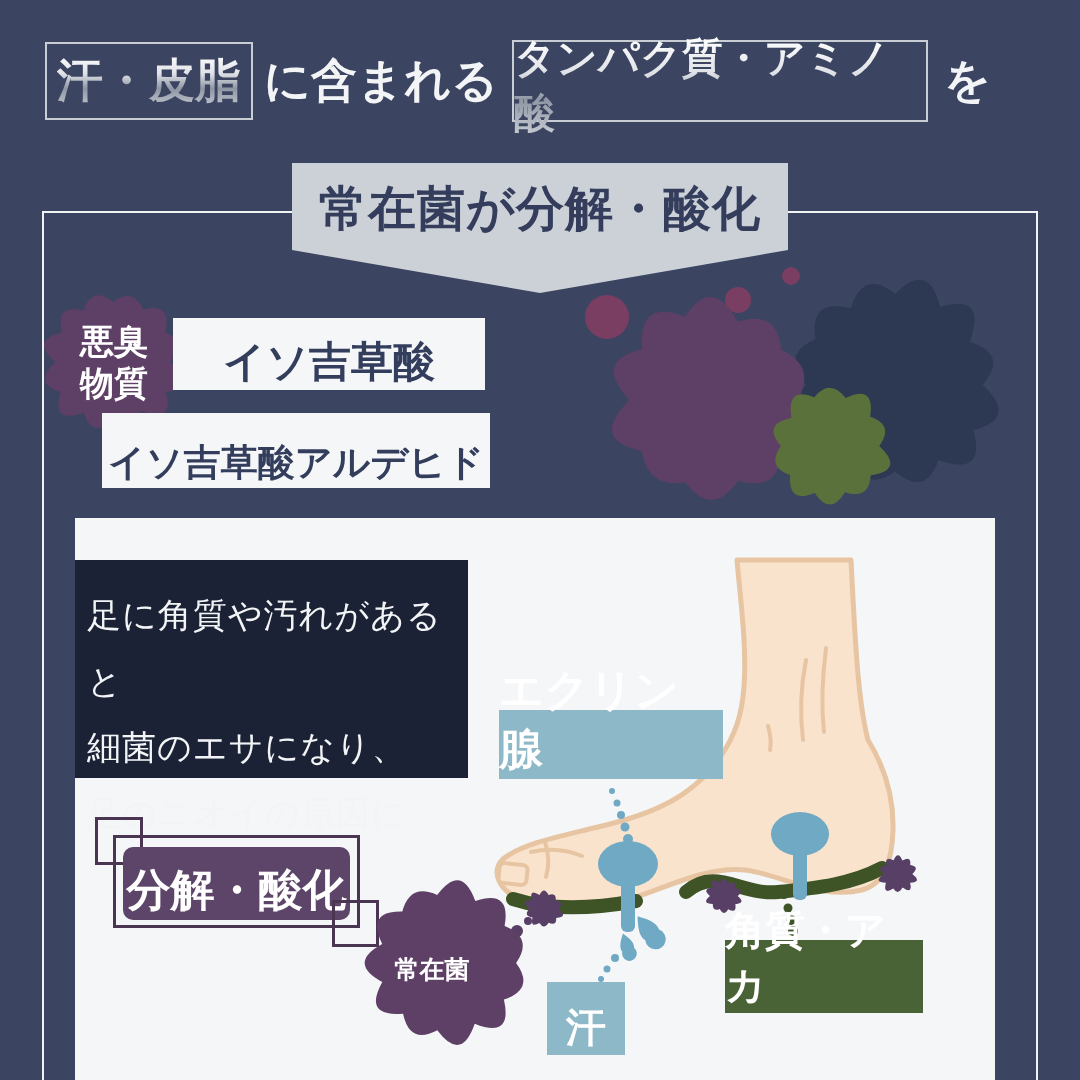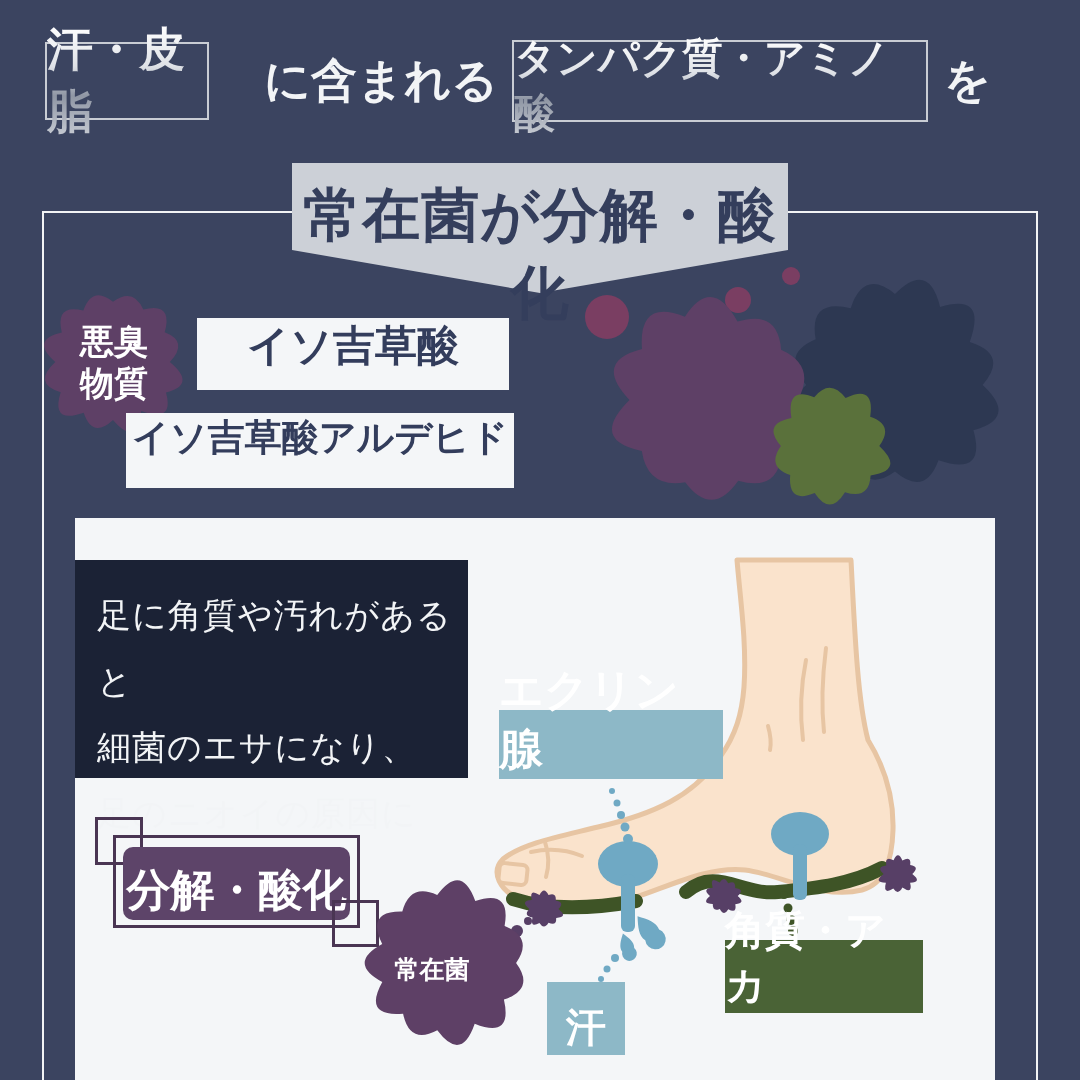--- a/index.html
+++ b/index.html
@@ -19,48 +19,47 @@
   }
   .silver{
     background:linear-gradient(180deg,#ffffff 5%,#dfe2e7 38%,#8f96a4 62%,#cfd3da 100%);
     -webkit-background-clip:text;background-clip:text;color:transparent;
   }
   .headline-text{color:var(--white_text);display:flex;align-items:center;}
 
   
   .banner-label{
     position:absolute;left:0;top:14px;width:496px;text-align:center;
-    font-size:58px;color:var(--banner_text);letter-spacing:1px;
+    font-size:48px;color:var(--banner_text);letter-spacing:1px;
   }
 
   
   .white-item{
-    background:var(--panel);display:flex;align-items:flex-start;justify-content:center;
+    background:var(--panel);display:flex;align-items:flex-end;justify-content:center;
     color:var(--navy_text);
-    margin-left:24px;
   }
   .badge-text{
     position:absolute;left:55px;top:320px;width:118px;text-align:center;
     color:#fff;font-size:34px;line-height:42px;
   }
 
   
   .result-text{
     position:absolute;left:640px;top:342px;width:346px;text-align:center;color:#fff;
   }
   .result-line1{font-size:50px;line-height:60px;letter-spacing:1px;}
   .result-line2{line-height:70px;}
   .result-ga{font-size:42px;}
   .result-main{font-size:62px;}
 
   
   .panel{background:var(--panel);}
   .note-box{
     background:var(--note_bg);color:var(--white_text);
-    padding:22px 0 0 22px;font-size:34px;font-weight:500;line-height:66px;
+    padding:22px 0 0 12px;font-size:34px;font-weight:500;line-height:66px;
     letter-spacing:1px;
   }
   .tag{
     display:flex;align-items:flex-end;justify-content:center;color:#fff;
   }
   .outline{border:3px solid var(--purple_outline);background:transparent;}
 </style>
 </head>
 <body>
 
@@ -70,21 +69,21 @@
 
   <svg class="svglayer" viewBox="0 0 1080 1080">
     <circle cx="607" cy="317" r="22" fill="var(--magenta_dot)"></circle>
     <circle cx="791" cy="276" r="9" fill="var(--magenta_dot)"></circle>
     <circle cx="738" cy="300" r="13" fill="var(--magenta_dot)"></circle>
     <path fill="var(--navy_splat)" d="M982.6,385.0Q1018.5,418.1 973.4,430.2Q986.5,476.5 938.5,460.3Q925.0,497.1 895.0,471.6Q866.2,492.7 852.4,458.8Q816.4,463.6 820.6,427.9Q769.9,418.5 806.2,385.0Q779.8,354.1 815.7,339.2Q808.5,298.5 850.7,308.2Q863.8,268.7 895.0,294.0Q928.5,260.0 940.1,306.9Q987.5,292.5 969.7,341.9Q1009.1,354.4 982.6,385.0Z"></path>
     <path fill="var(--purple_splat)" d="M797.8,400.0Q832.5,439.1 782.0,450.9Q779.2,492.5 738.2,480.7Q712.0,518.2 685.2,482.3Q647.6,488.6 641.8,451.0Q589.0,440.0 629.5,400.0Q592.8,361.3 642.0,349.1Q638.1,298.3 684.9,316.7Q712.0,275.0 737.5,321.6Q778.0,309.2 781.1,349.8Q816.6,366.0 797.8,400.0Z"></path>
     <path fill="var(--green_splat)" d="M879.3,446.0Q905.2,470.4 870.6,475.5Q869.2,500.0 845.0,492.2Q830.0,516.5 814.7,493.0Q787.7,504.3 790.2,474.9Q766.2,466.7 780.9,446.0Q761.9,423.9 791.4,418.0Q786.3,385.9 814.2,397.3Q830.0,377.8 845.6,398.1Q875.1,383.9 870.2,416.8Q894.5,425.0 879.3,446.0Z"></path>
   </svg>
 
-  <div class="abs title-box" style="left:45px;top:42px;width:164px;height:78px;">
+  <div class="abs title-box" style="left:45px;top:42px;width:208px;height:78px;">
     <span class="silver" style="font-size:46px;">汗・皮脂</span>
   </div>
   <div class="abs headline-text" style="left:264px;top:42px;height:78px;font-size:46px;">
     <span>に含まれる</span>
   </div>
   <div class="abs title-box" style="left:512px;top:40px;width:416px;height:82px;">
     <span class="silver" style="font-size:41px;margin-top:9px;">タンパク質・アミノ酸</span>
   </div>
   <div class="abs headline-text" style="left:944px;top:42px;height:78px;font-size:46px;">
     <span>を</span>

